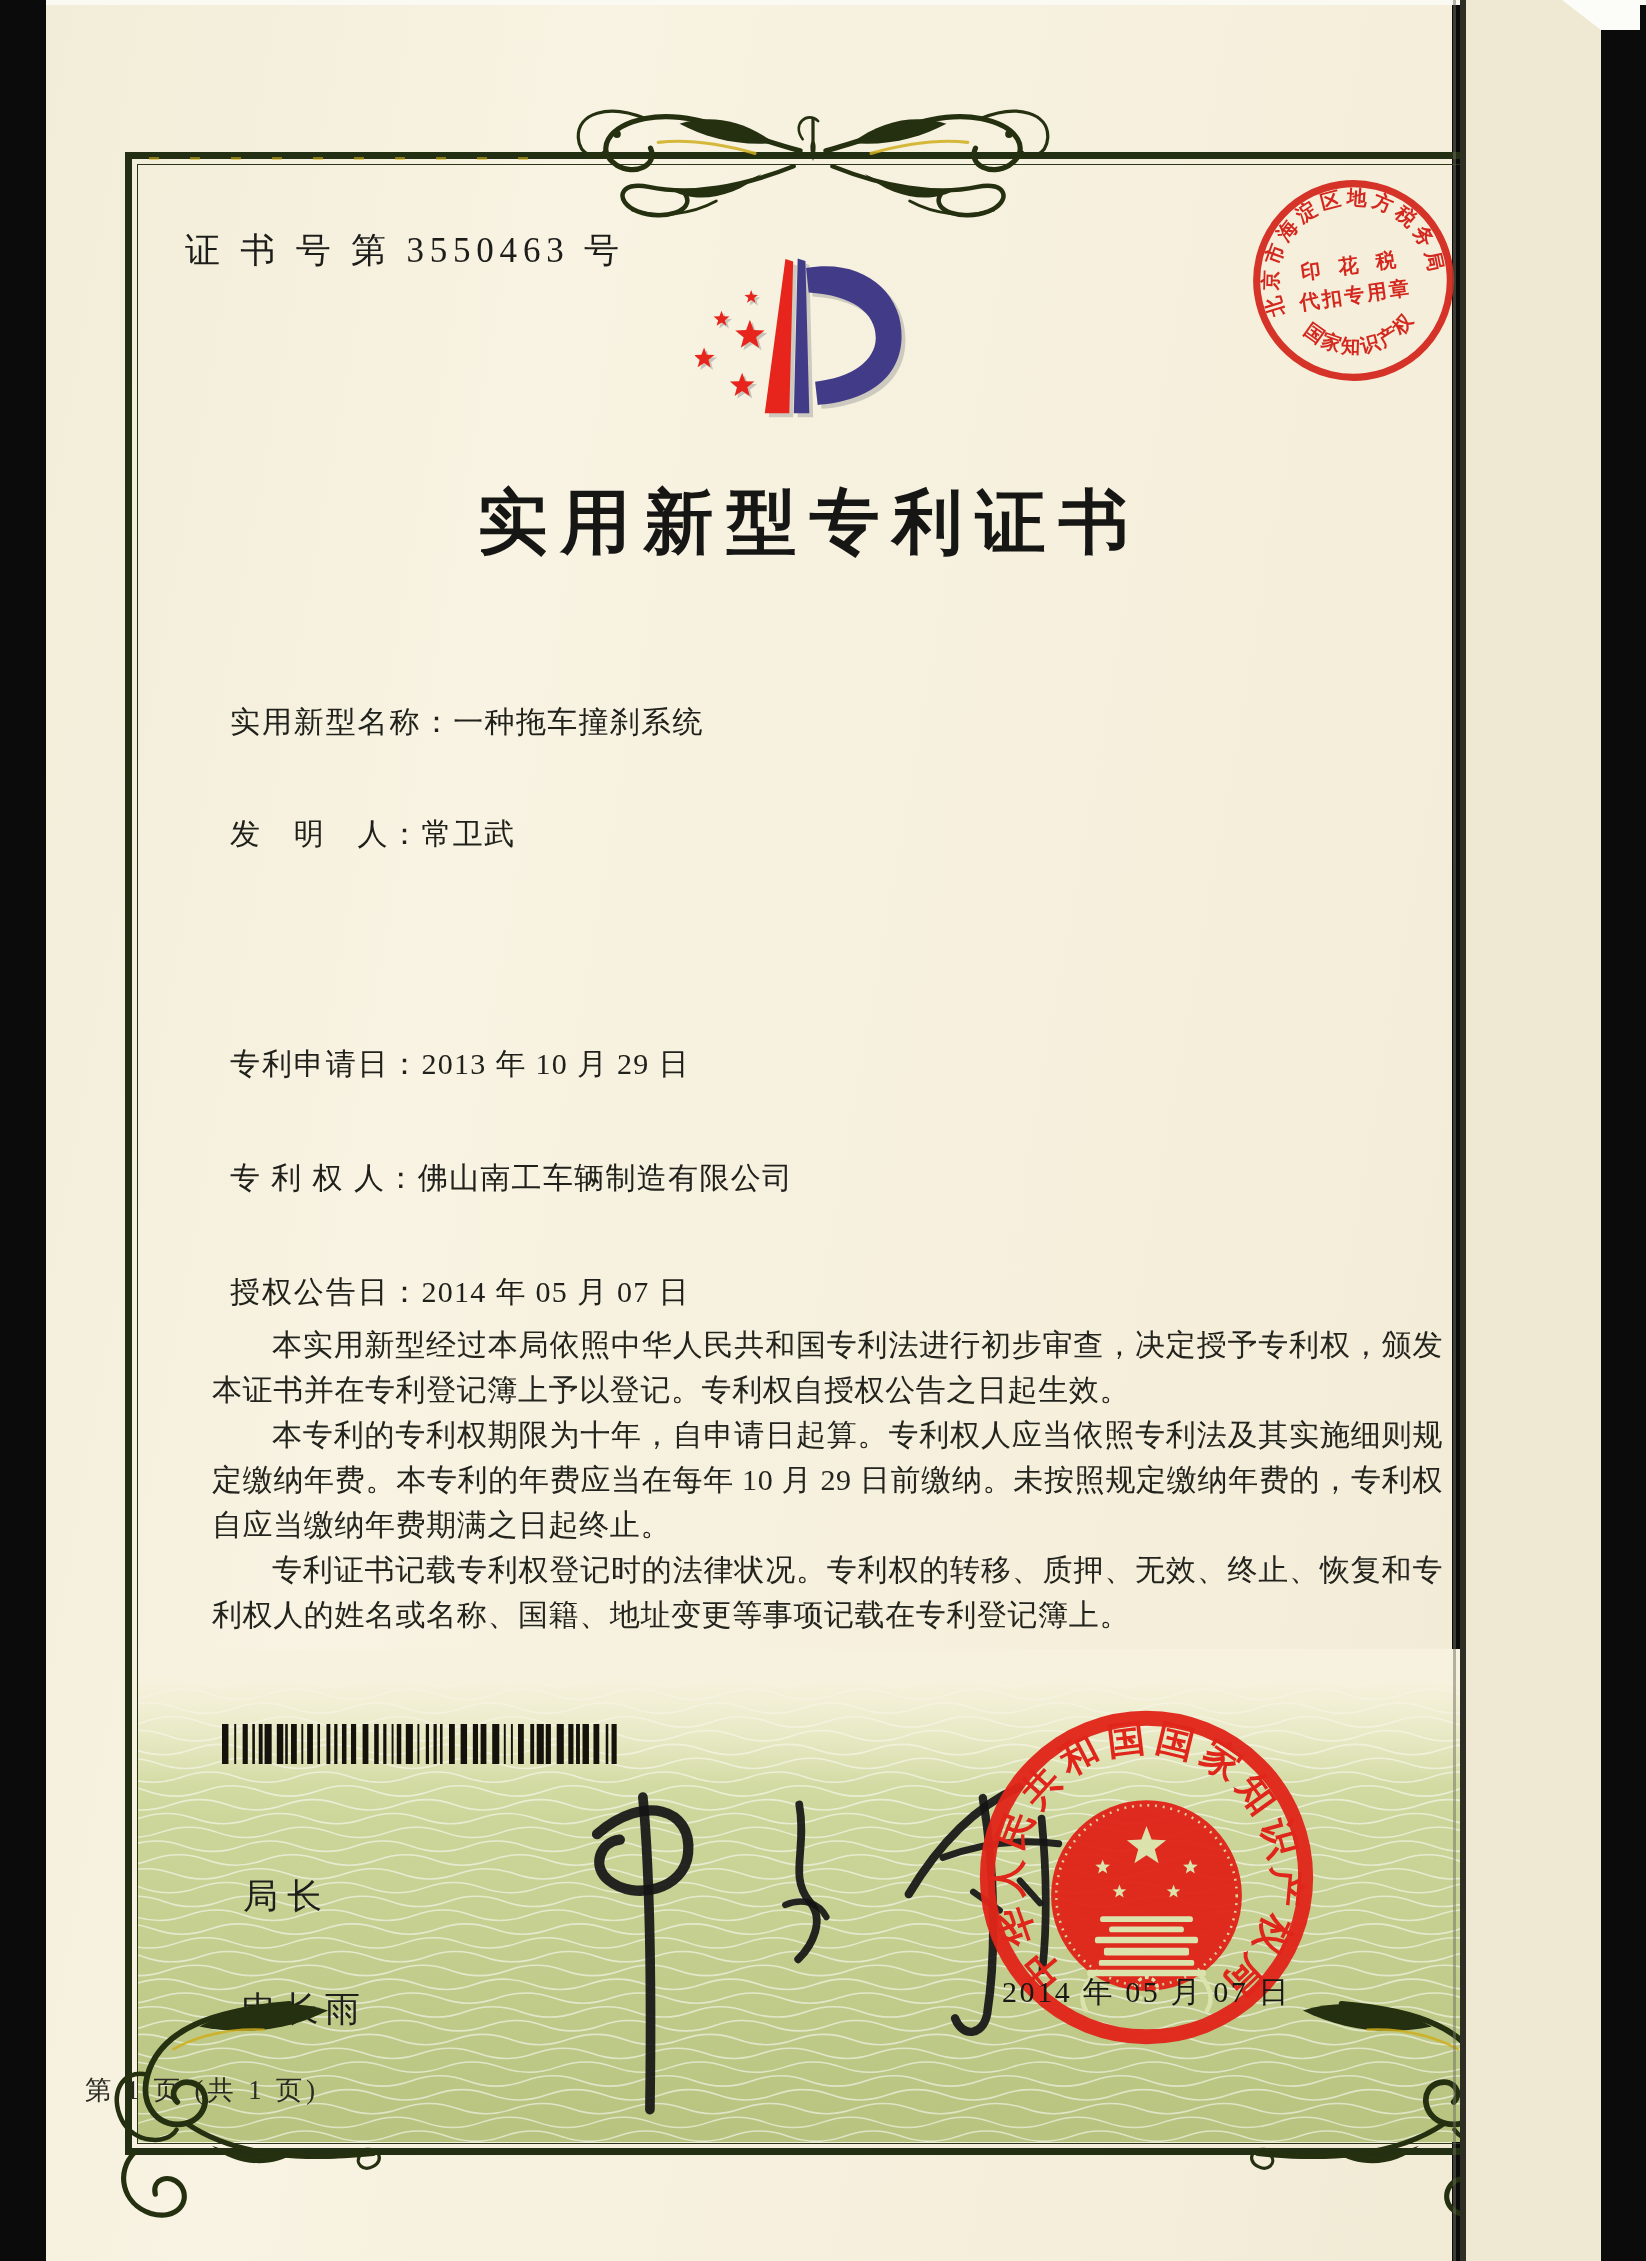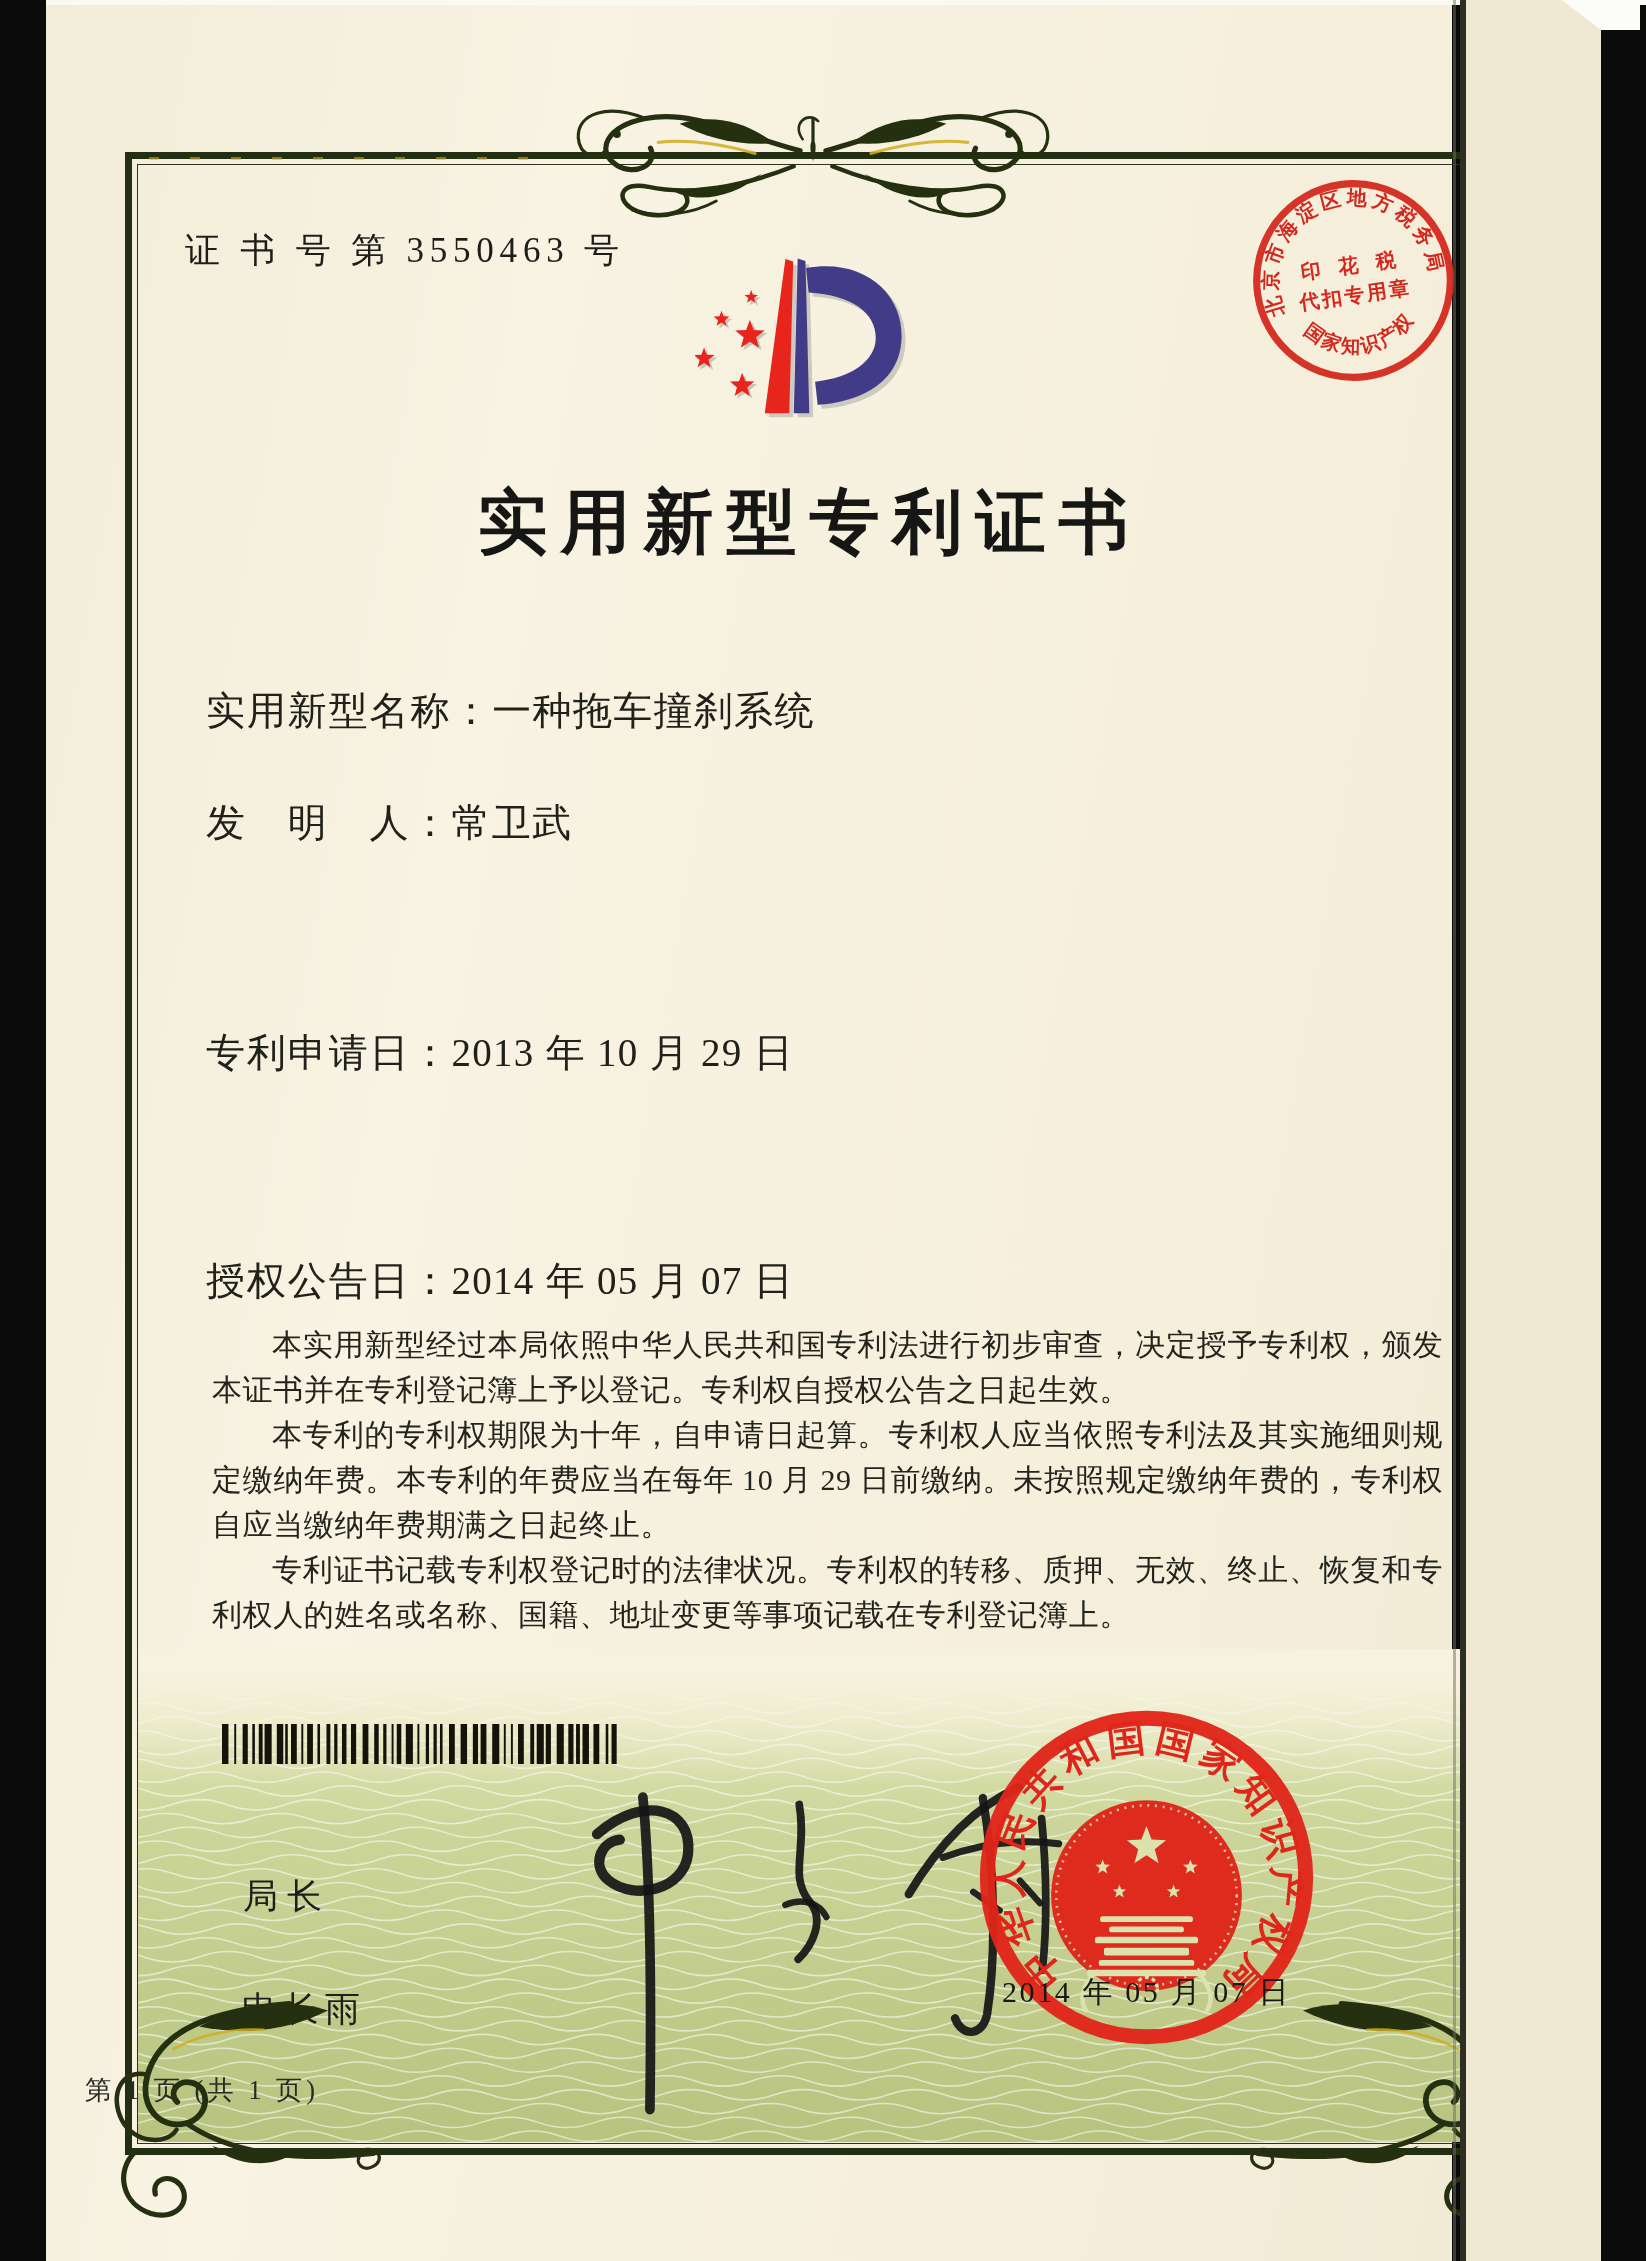--- a/index.html
+++ b/index.html
@@ -23,21 +23,21 @@
 
   
   #band{left:92px;top:1649px;width:1345px;height:493px;}
   #band svg{display:block;width:100%;height:100%;}
   #band-fade{left:92px;top:1649px;width:1345px;height:136px;
      background:linear-gradient(#f7f2df 18%,rgba(247,242,223,0));}
 
   .cert-no{left:139px;top:227px;font-size:35px;color:#1d1d1a;letter-spacing:5.8px;}
   .title{left:79px;top:476px;width:1369px;text-align:center;font-size:70px;font-weight:bold;
          color:#161614;letter-spacing:13px;}
-  .field-row{left:160px;font-size:39px;color:#21211c;letter-spacing:1.3px;white-space:nowrap;}
+  .field-row{left:184px;font-size:30px;color:#21211c;letter-spacing:1.3px;white-space:nowrap;margin-top:18px;}
   .field-row .lab{letter-spacing:1.9px;}
   .body-text{left:166px;top:1322px;width:1231px;font-size:30px;line-height:45px;color:#24241e;
              text-align:justify;letter-spacing:0.6px;}
   .body-text p{margin:0;text-indent:2em;}
   .sig-title{left:197px;top:1873px;font-size:35px;color:#1e1e1a;letter-spacing:9px;}
   .sig-name{left:196px;top:1986px;font-size:35px;color:#1e1e1a;letter-spacing:6.5px;}
   .seal-date{left:920px;top:1972px;width:361px;text-align:center;font-size:30px;color:#181815;letter-spacing:2.6px;}
   .page-footer{left:39px;top:2072px;width:1369px;text-align:left;font-size:26.5px;color:#2a2a22;letter-spacing:3.9px;}
 
   .seal-arc-text{font-size:59px;font-weight:bold;fill:#e0251a;letter-spacing:11px;}
@@ -169,20 +169,23 @@
 
     <div class="abs field-row" style="top:684px;">
       <span class="lab">实用新型名称：</span><span>一种拖车撞刹系统</span>
     </div>
     <div class="abs field-row" style="top:796px;">
       <span class="lab">发　明　人：</span><span>常卫武</span>
     </div>
     <div class="abs field-row" style="top:1026px;">
       <span class="lab">专利申请日：</span><span>2013 年 10 月 29 日</span>
     </div>
+    <div class="abs field-row" style="top:1140px;">
+      <span class="lab">专 利 权 人：</span><span>佛山南工车辆制造有限公司</span>
+    </div>
     <div class="abs field-row" style="top:1254px;">
       <span class="lab">授权公告日：</span><span>2014 年 05 月 07 日</span>
     </div>
 
     <div class="abs body-text">
       <p>本实用新型经过本局依照中华人民共和国专利法进行初步审查，决定授予专利权，颁发本证书并在专利登记簿上予以登记。专利权自授权公告之日起生效。</p>
       <p>本专利的专利权期限为十年，自申请日起算。专利权人应当依照专利法及其实施细则规定缴纳年费。本专利的年费应当在每年 10 月 29 日前缴纳。未按照规定缴纳年费的，专利权自应当缴纳年费期满之日起终止。</p>
       <p>专利证书记载专利权登记时的法律状况。专利权的转移、质押、无效、终止、恢复和专利权人的姓名或名称、国籍、地址变更等事项记载在专利登记簿上。</p>
     </div>
 

